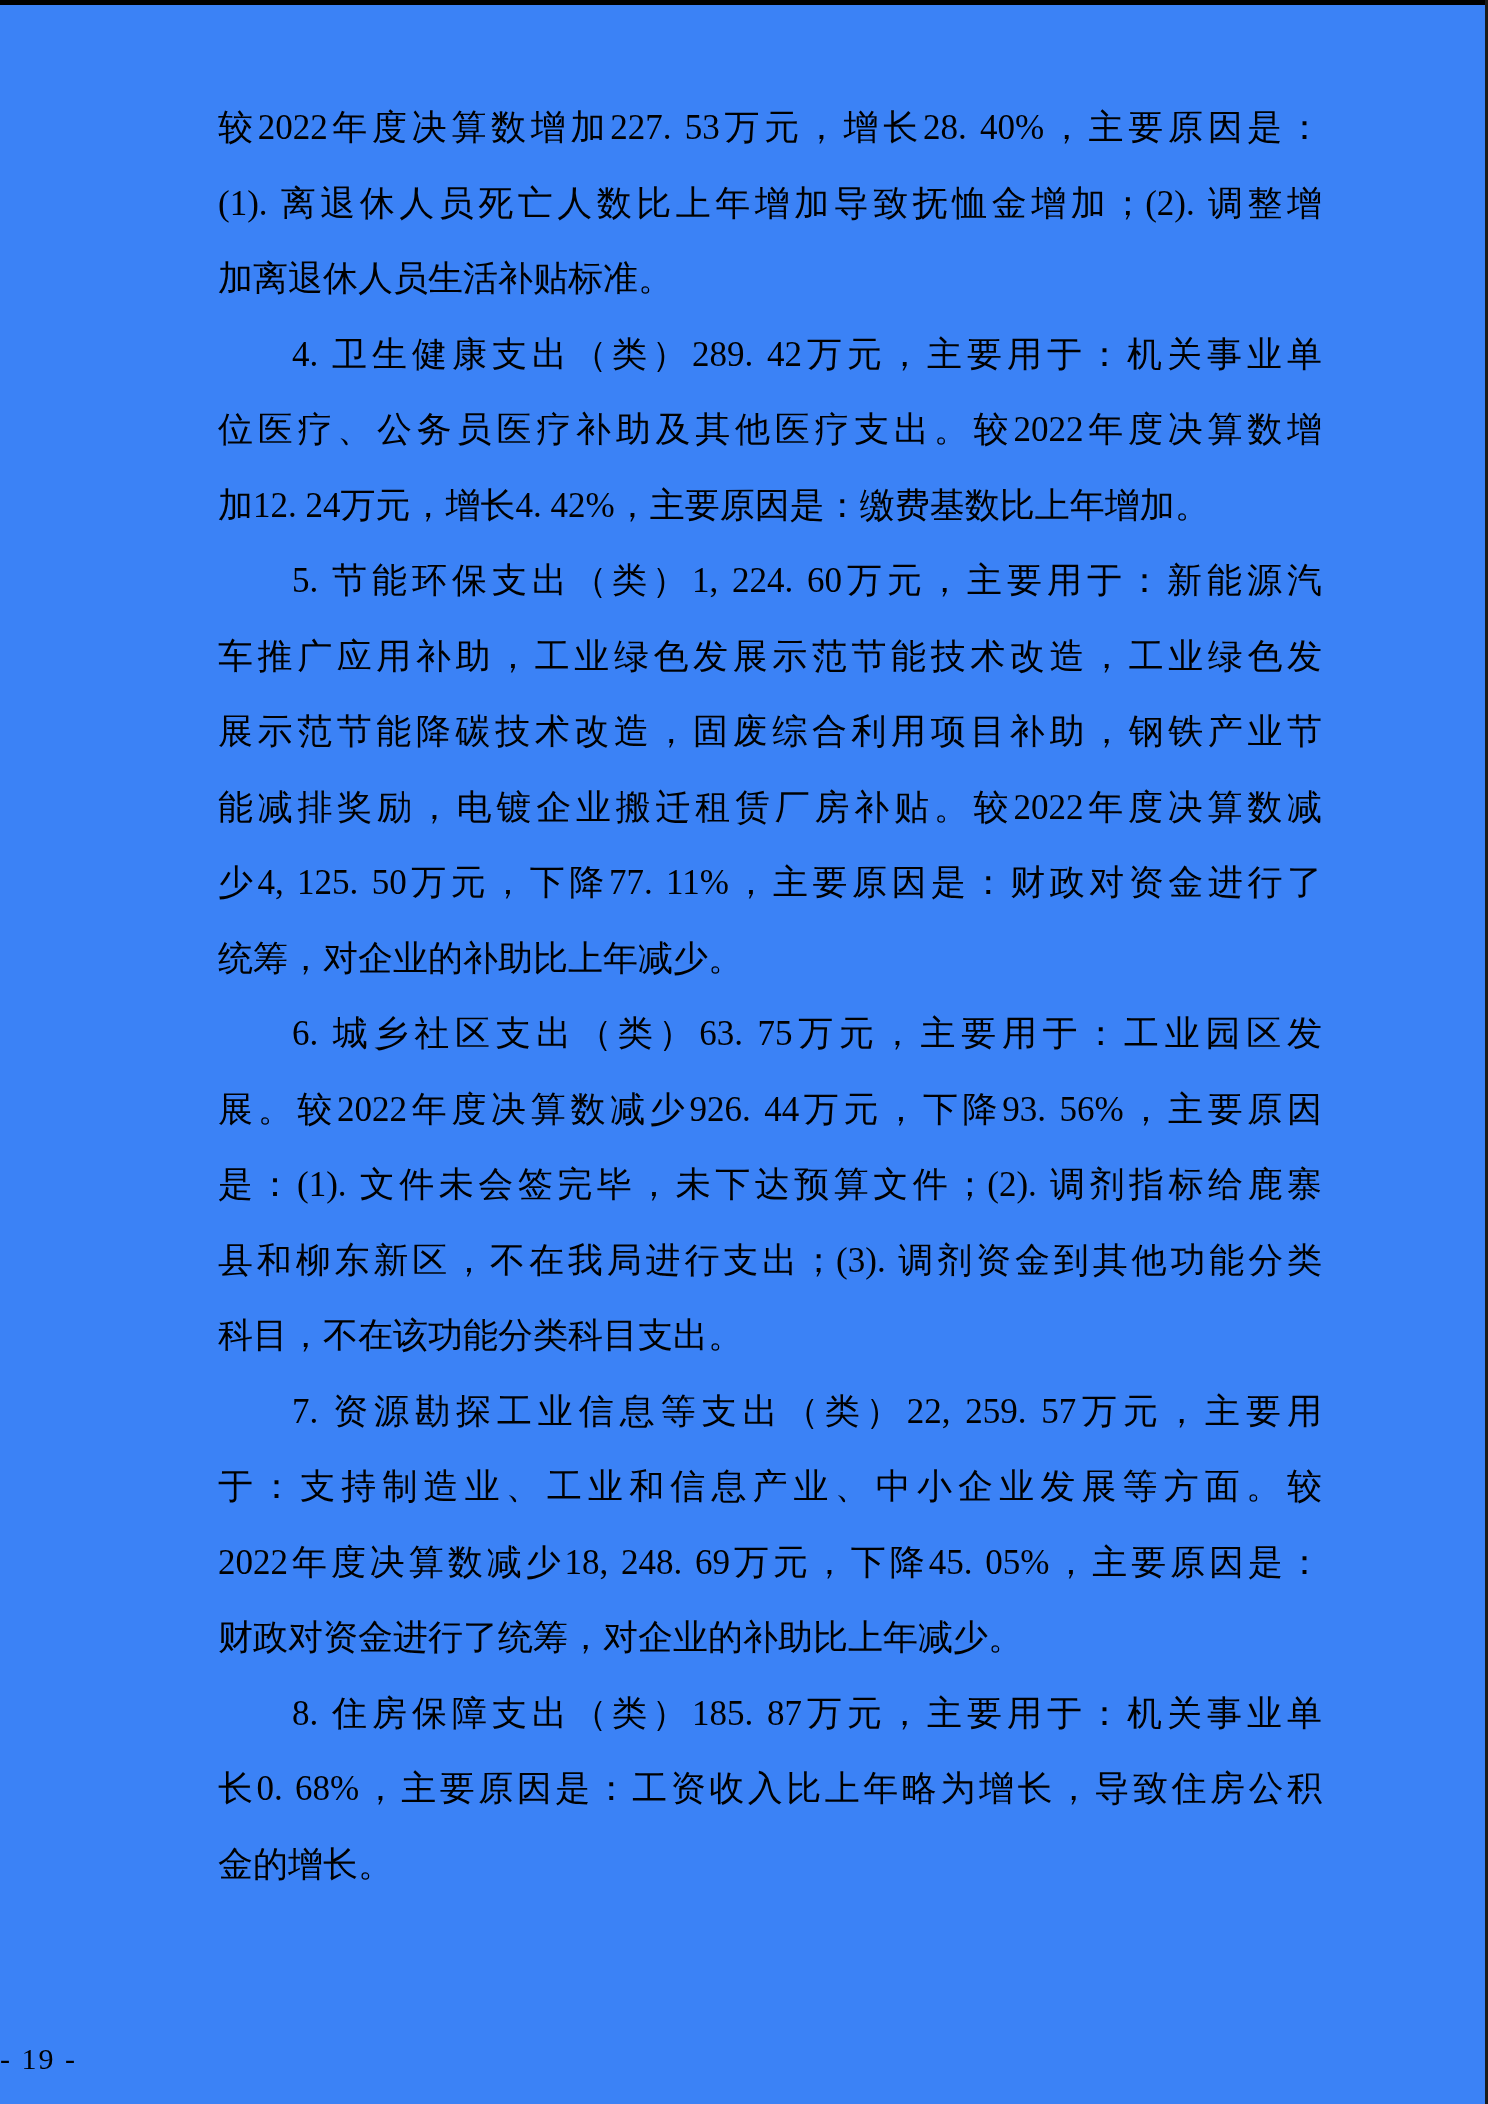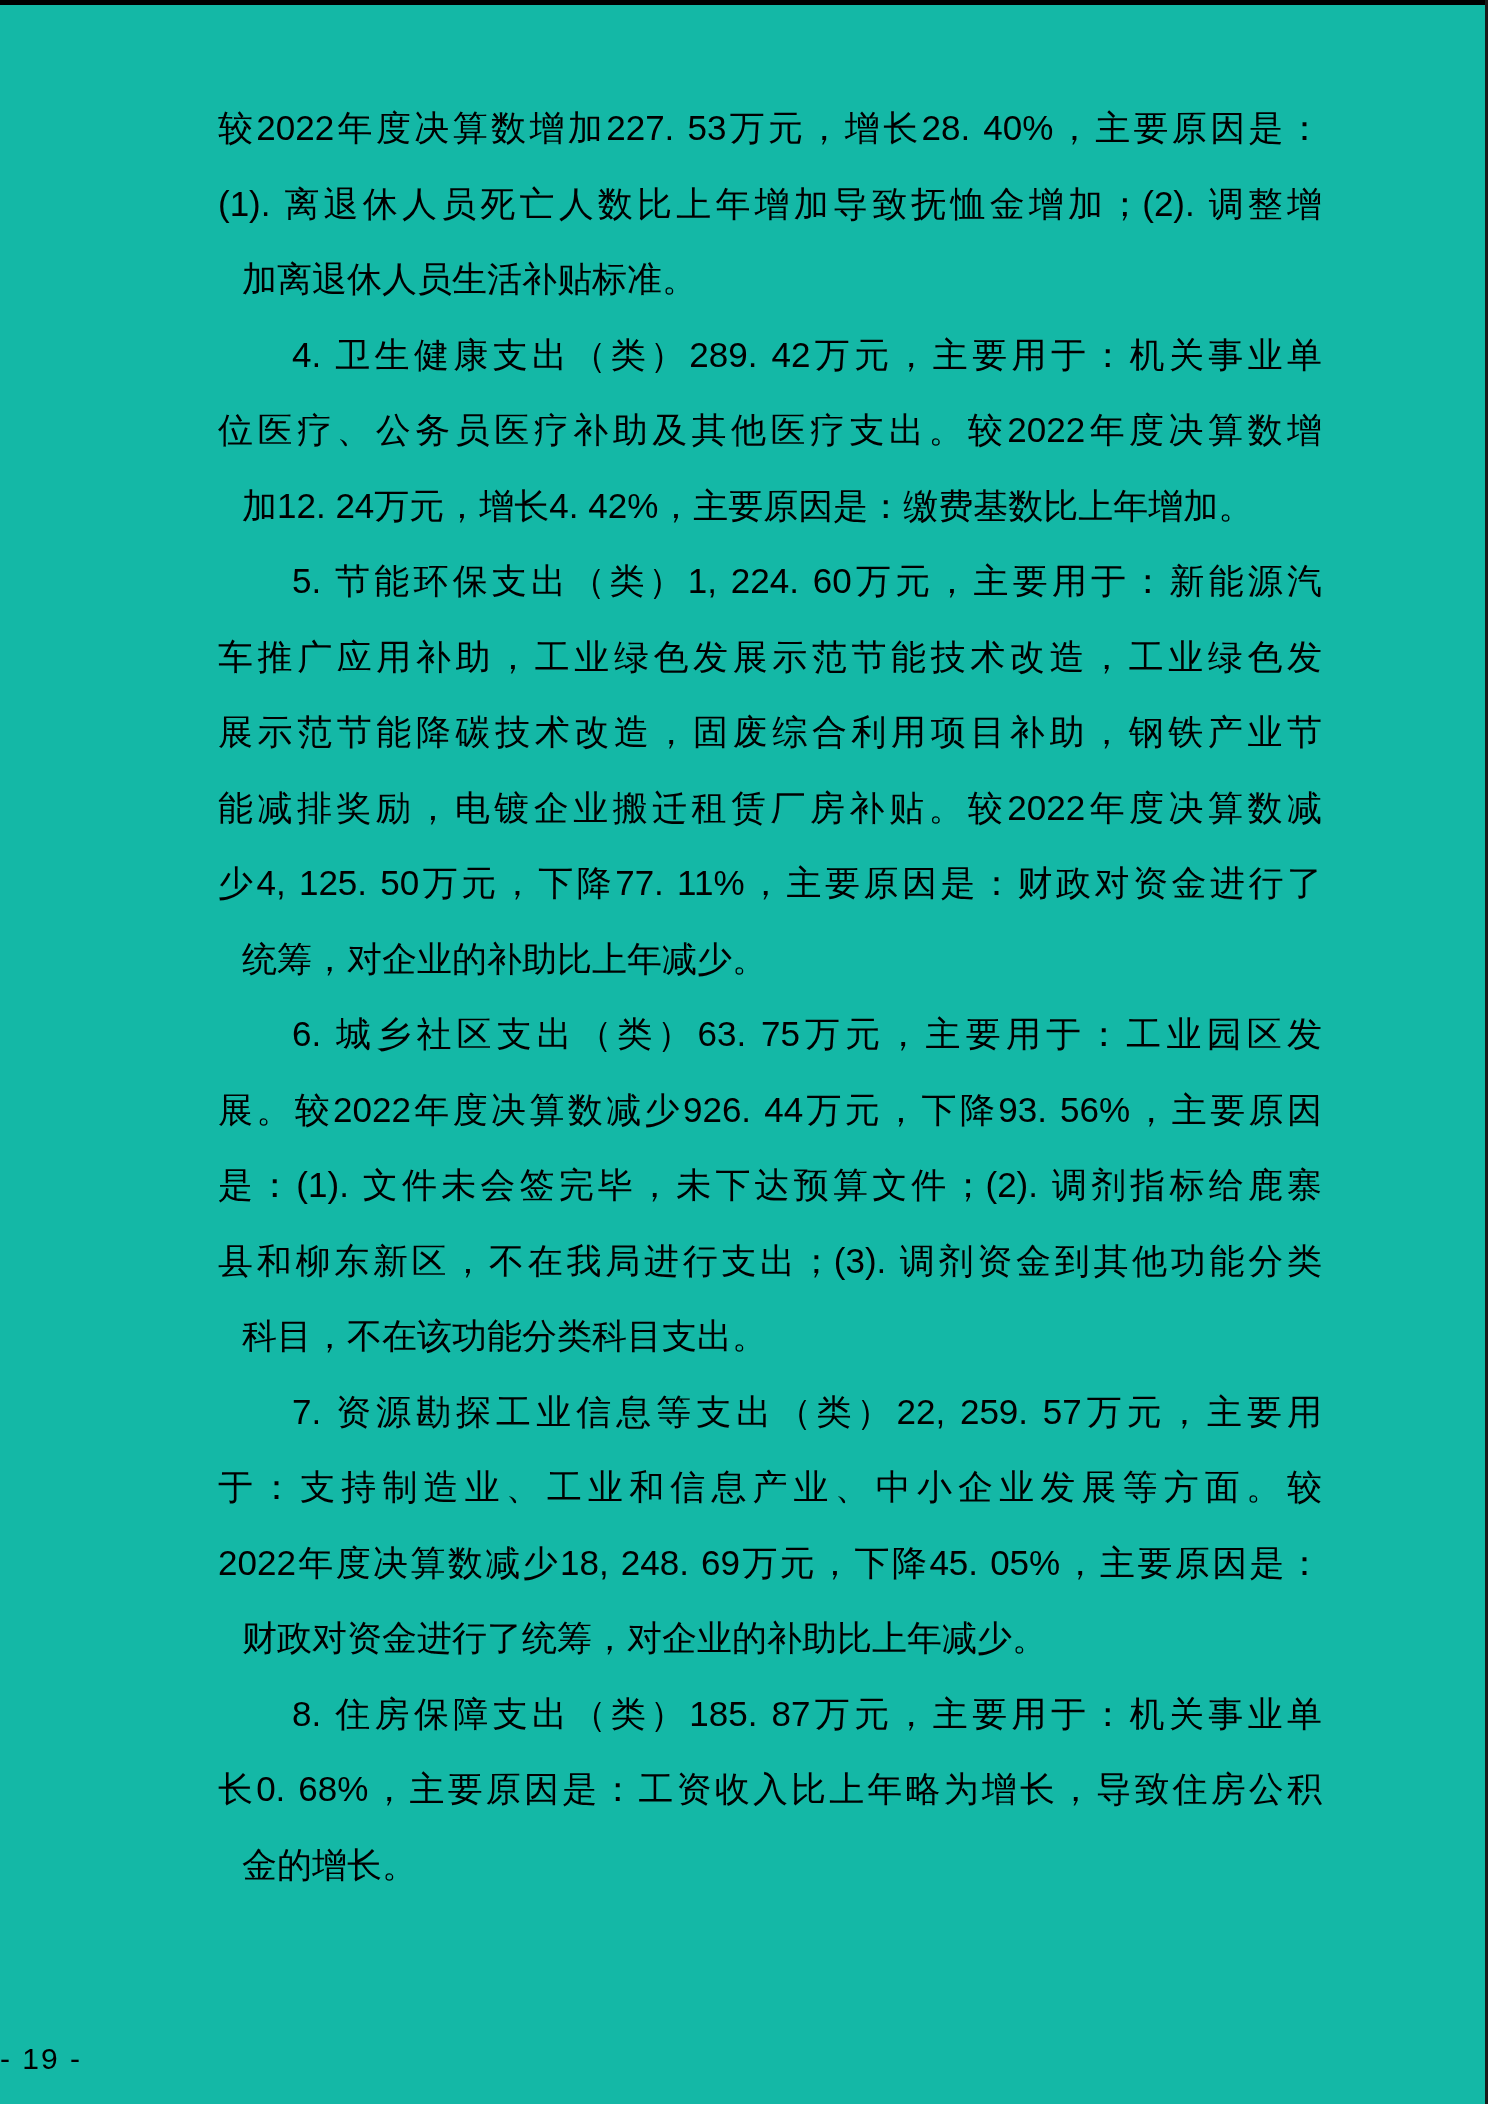--- a/index.html
+++ b/index.html
@@ -4,23 +4,23 @@
 <style>
   html, body {
     margin: 0;
     padding: 0;
     background: #ffffff;
   }
   .page {
     position: relative;
     width: 1488px;
     height: 2104px;
-    background: #14b8a6;
+    background: #3b82f6;
     overflow: hidden;
-    font-family: Liberation Sans, sans-serif;
+    font-family: Liberation Serif, serif;
     color: #000000;
   }
   .top-bar {
     position: absolute;
     top: 0;
     left: 0;
     width: 1488px;
     height: 5px;
     background: #000000;
   }
@@ -44,21 +44,20 @@
     font-size: 35px;
     color: #000000;
     white-space: nowrap;
     text-align: justify;
     text-align-last: justify;
     text-justify: inter-character;
     letter-spacing: 0;
   }
   .line.para-end {
     text-align-last: left;
-    margin-left: 24px;
   }
   .line.indent {
     text-indent: 74px;
   }
   .footer {
     position: absolute;
     top: 2042px;
     left: 0;
     width: 1488px;
     text-align: left;

